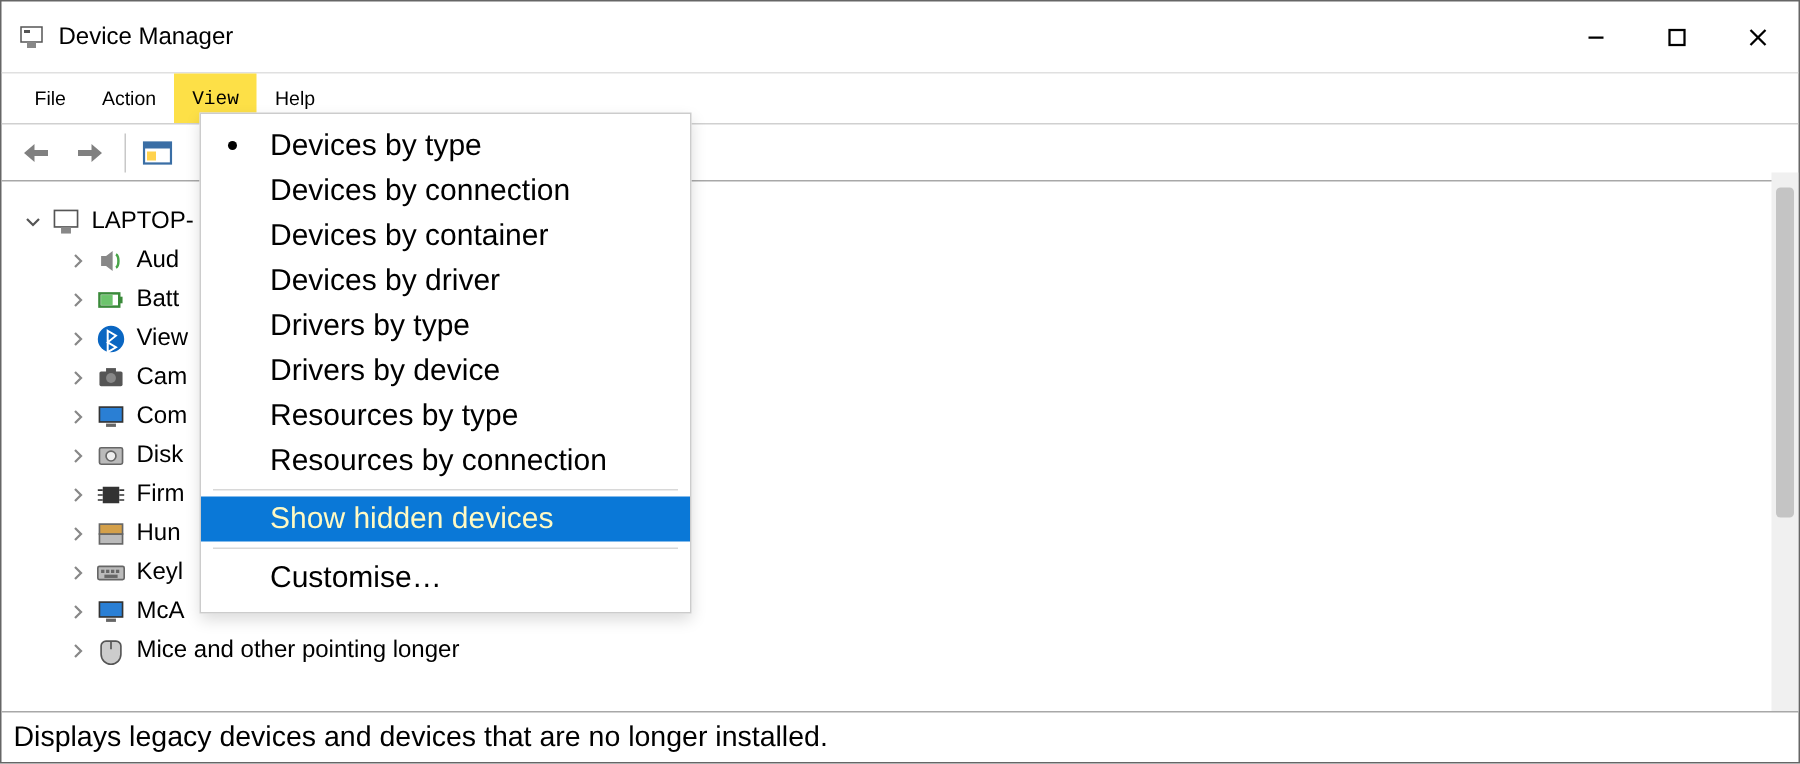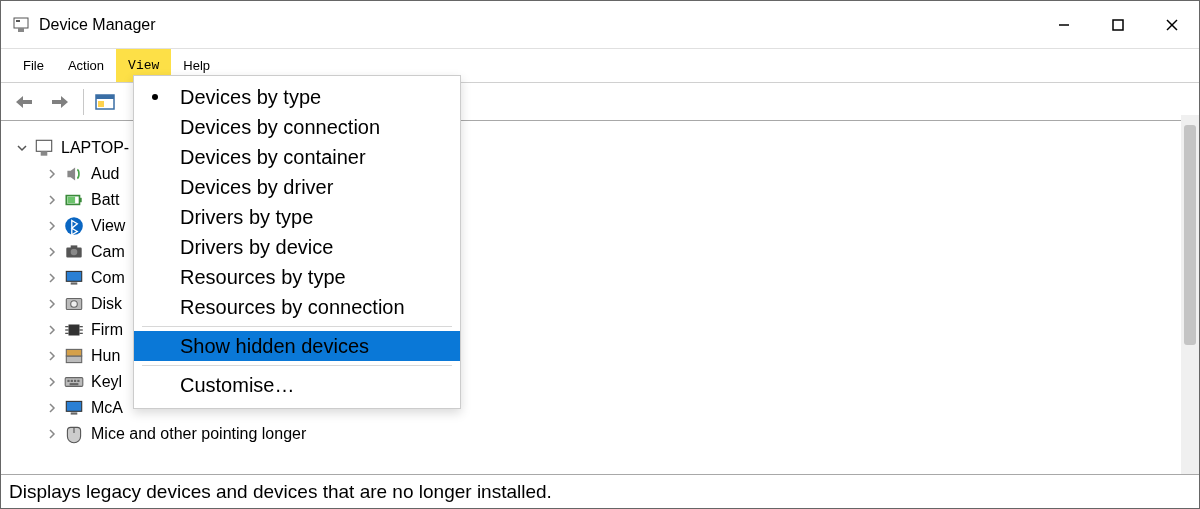--- a/index.html
+++ b/index.html
@@ -34,21 +34,21 @@
   .indent-1 { padding-left:36px; }
   .scrollbar { width:18px; background:#f0f0f0; display:flex; flex-direction:column; align-items:center; }
   .thumb { width:12px; background:#c4c4c4; border-radius:3px; margin-top:10px; }
 
   
   .statusbar { position:absolute; left:0; right:0; bottom:0; height:34px; display:flex; align-items:center; padding:0 8px; border-top:1px solid #a8a8a8; font-size:19px; }
 
   
   .dropdown { position:absolute; top:74px; left:132px; width:328px; background:#fff; border:1px solid #ccc; box-shadow:0 4px 10px rgba(0,0,0,0.15); z-index:50; padding:6px 0 8px 0; }
   .dditem { height:30px; display:flex; align-items:center; padding-left:46px; font-size:20px; position:relative; }
-  .dditem.highlight { background:#0a78d7; color:#000000; }
+  .dditem.highlight { background:#0a78d7; color:#fef9c3; }
   .dditem .bullet { position:absolute; left:18px; top:50%; transform:translateY(-50%); width:6px; height:6px; border-radius:50%; background:#000; }
   .ddsep { height:1px; background:#d8d8d8; margin:4px 8px; }
 
   svg { display:block; }
 </style>
 </head>
 <body>
 
 <div class="titlebar">
   <span class="app-icon">

